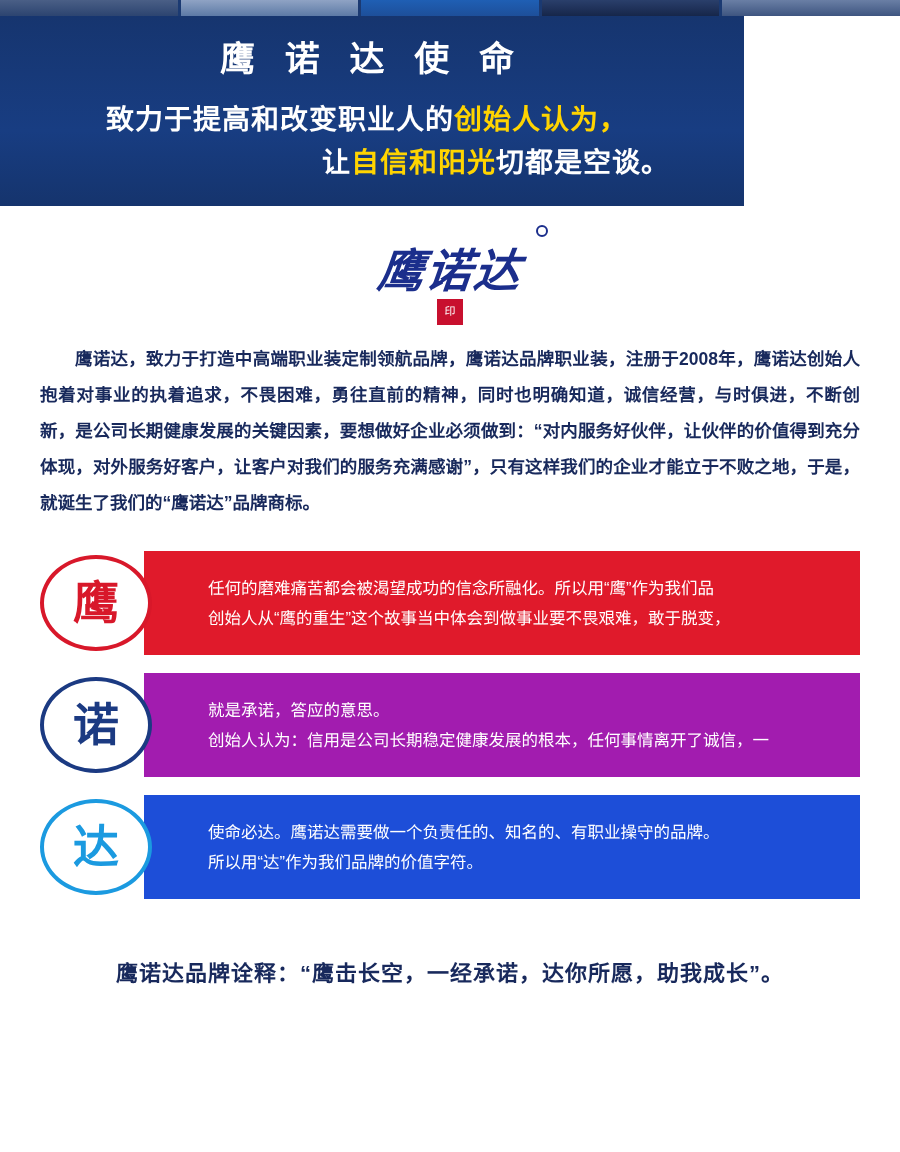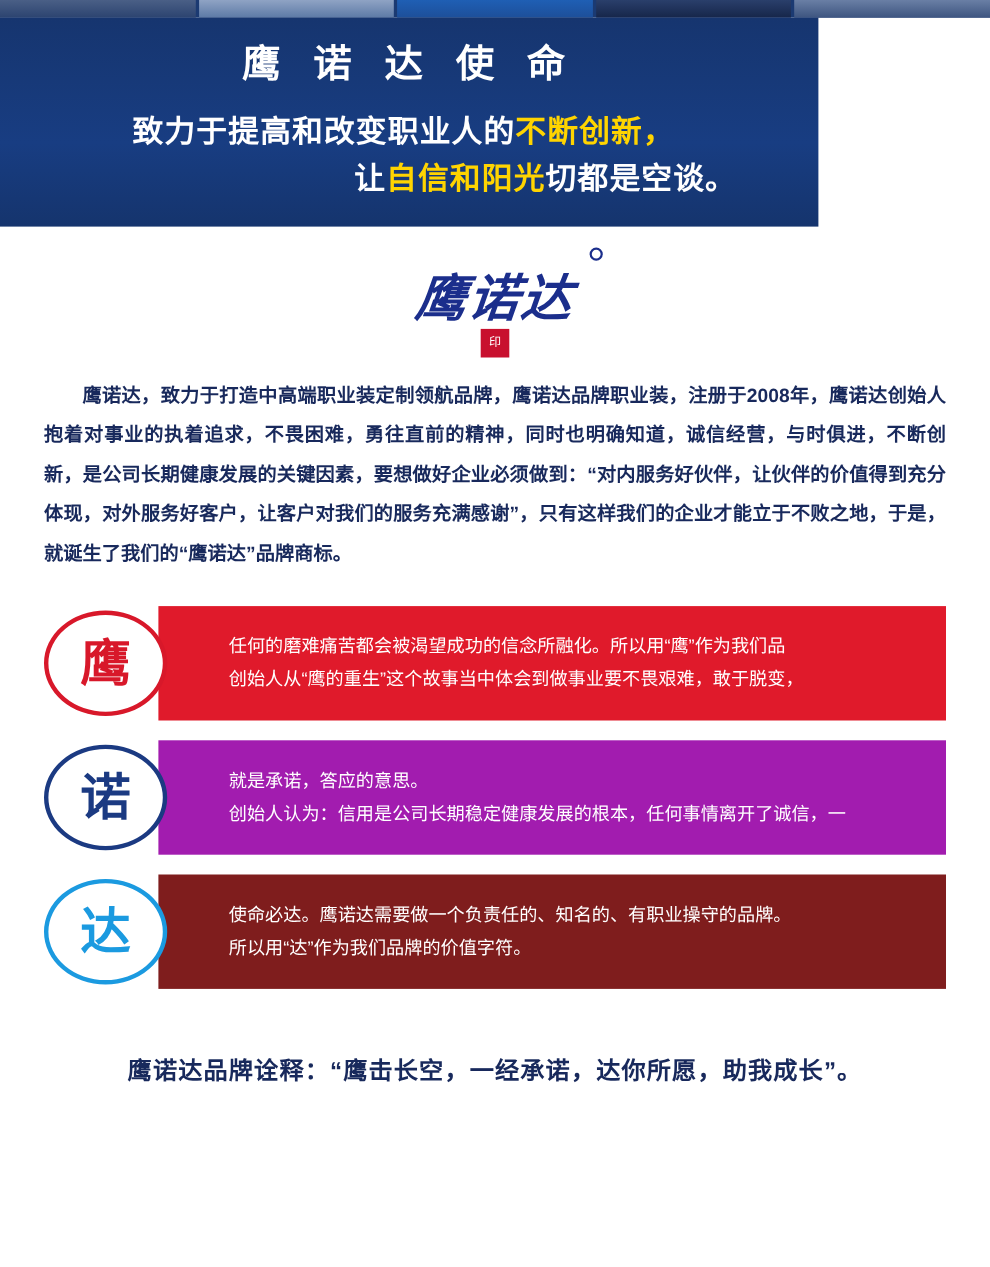--- a/index.html
+++ b/index.html
@@ -180,21 +180,21 @@
   .block-red .block-badge { border: 4px solid #d8182a; }
   .block-red .badge-char { color: #d8182a; }
   .block-red .block-body { background: #e01a2b; }
 
   .block-navy .block-badge { border: 4px solid #1b3a82; }
   .block-navy .badge-char { color: #1b3a82; }
   .block-navy .block-body { background: #a21caf; }
 
   .block-blue .block-badge { border: 4px solid #1b9ae0; }
   .block-blue .badge-char { color: #1b9ae0; }
-  .block-blue .block-body { background: #7f1d1d; }
+  .block-blue .block-body { background: #1d4ed8; }
 
   
   .closing {
     width: 820px;
     margin: 56px auto 2px auto;
     text-align: center;
     font-size: 22px;
     font-weight: bold;
     color: #18295c;
     letter-spacing: 1px;
@@ -207,21 +207,21 @@
   <div class="photo-cell pc1"></div>
   <div class="photo-cell pc2"></div>
   <div class="photo-cell pc3"></div>
   <div class="photo-cell pc4"></div>
   <div class="photo-cell pc5"></div>
 </div>
 
 <div class="mission-banner">
   <div class="mission-title">鹰 诺 达 使 命</div>
   <div class="mission-line mission-line-1">
-    <span>致力于提高和改变职业人的</span><span class="hl-yellow">不断创新，</span>
+    <span>致力于提高和改变职业人的</span><span class="hl-yellow">创始人认为，</span>
   </div>
   <div class="mission-line mission-line-2">
     <span>让</span><span class="hl-yellow">自信和阳光</span><span>切都是空谈。</span>
   </div>
 </div>
 
 <div class="logo-area">
   <div class="logo-wrap">
     <span class="logo-text">鹰诺达</span>
     <span class="logo-dot"></span>

